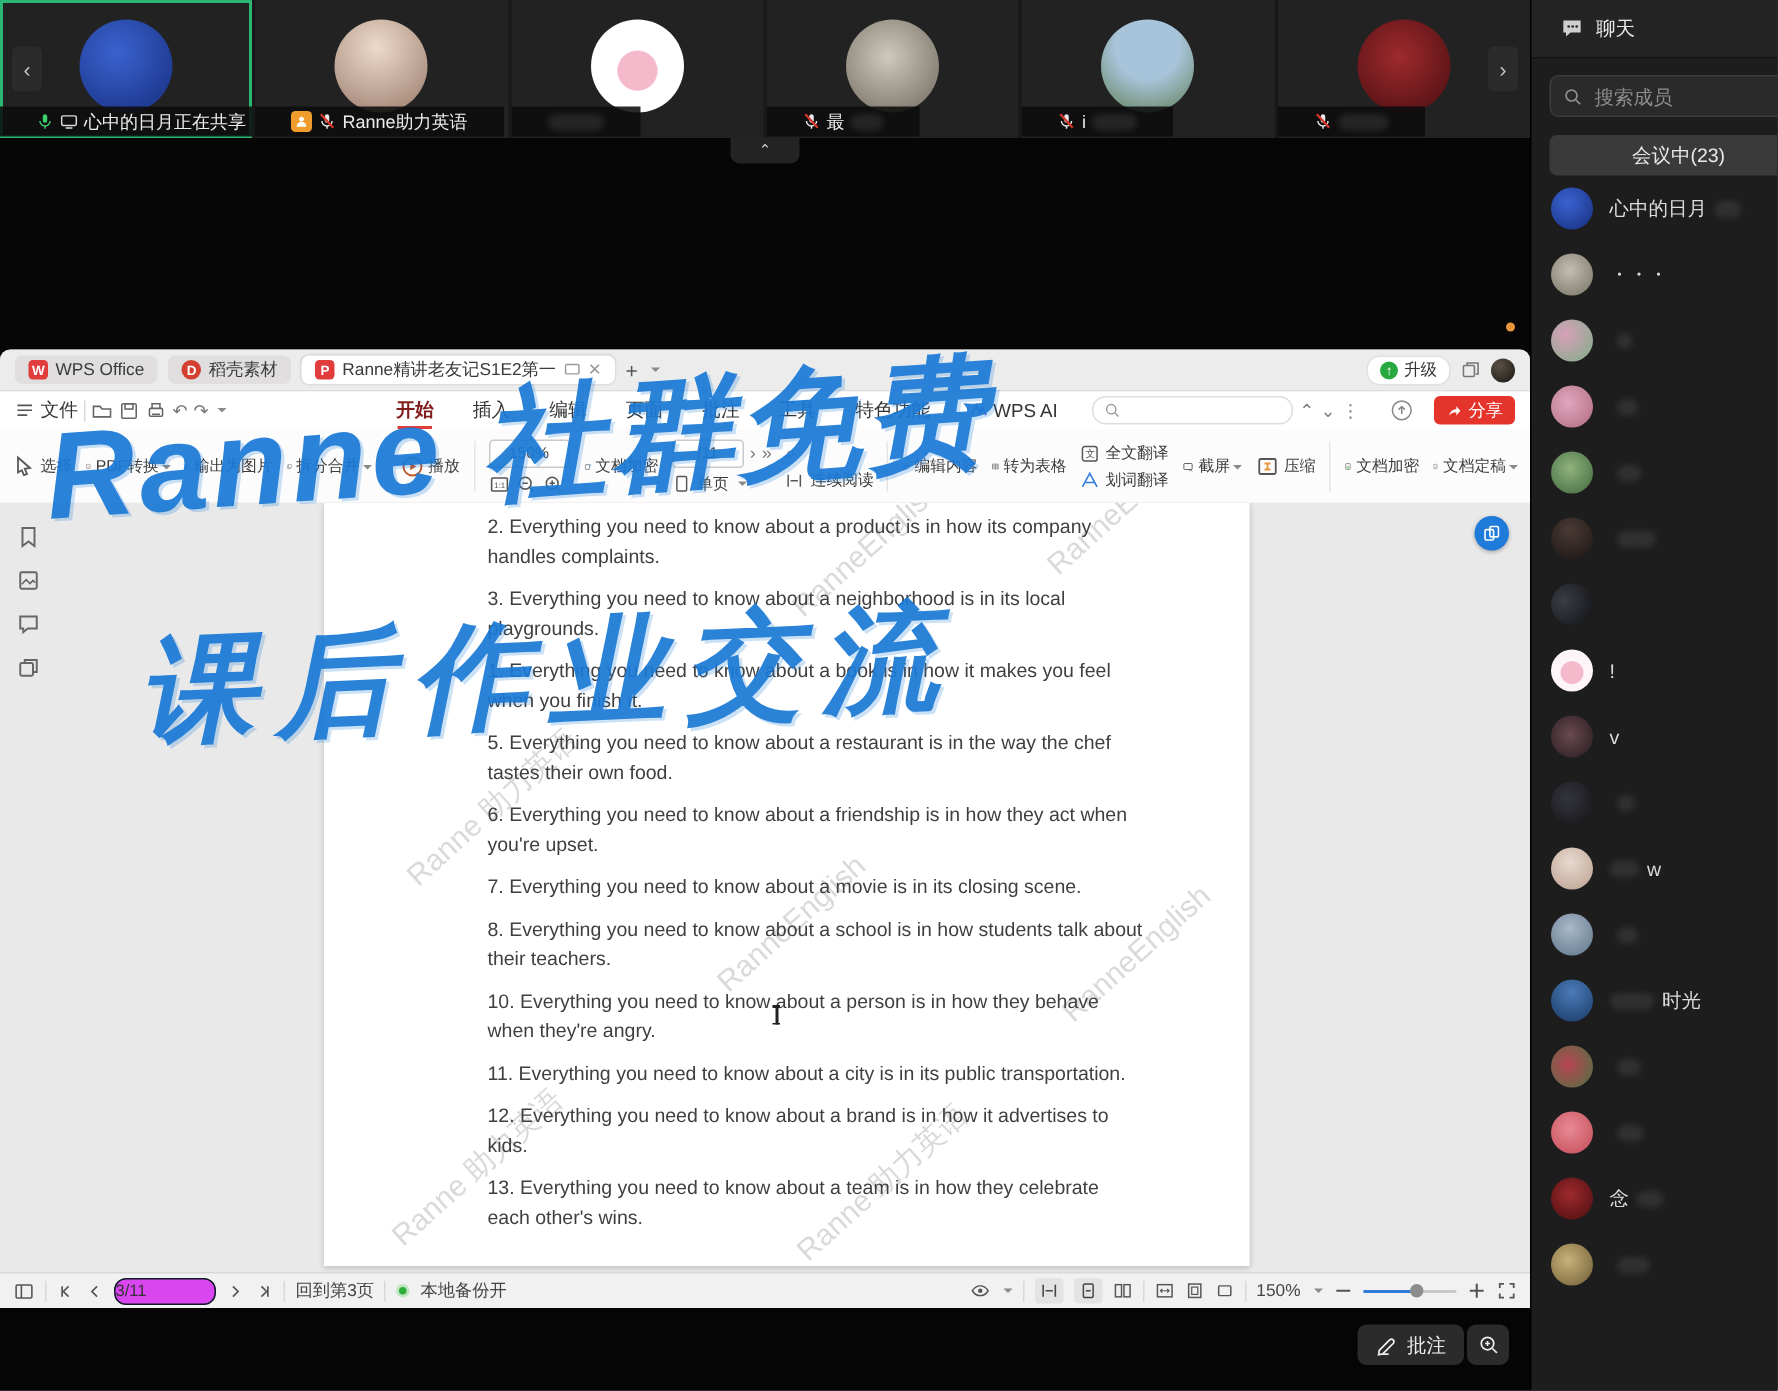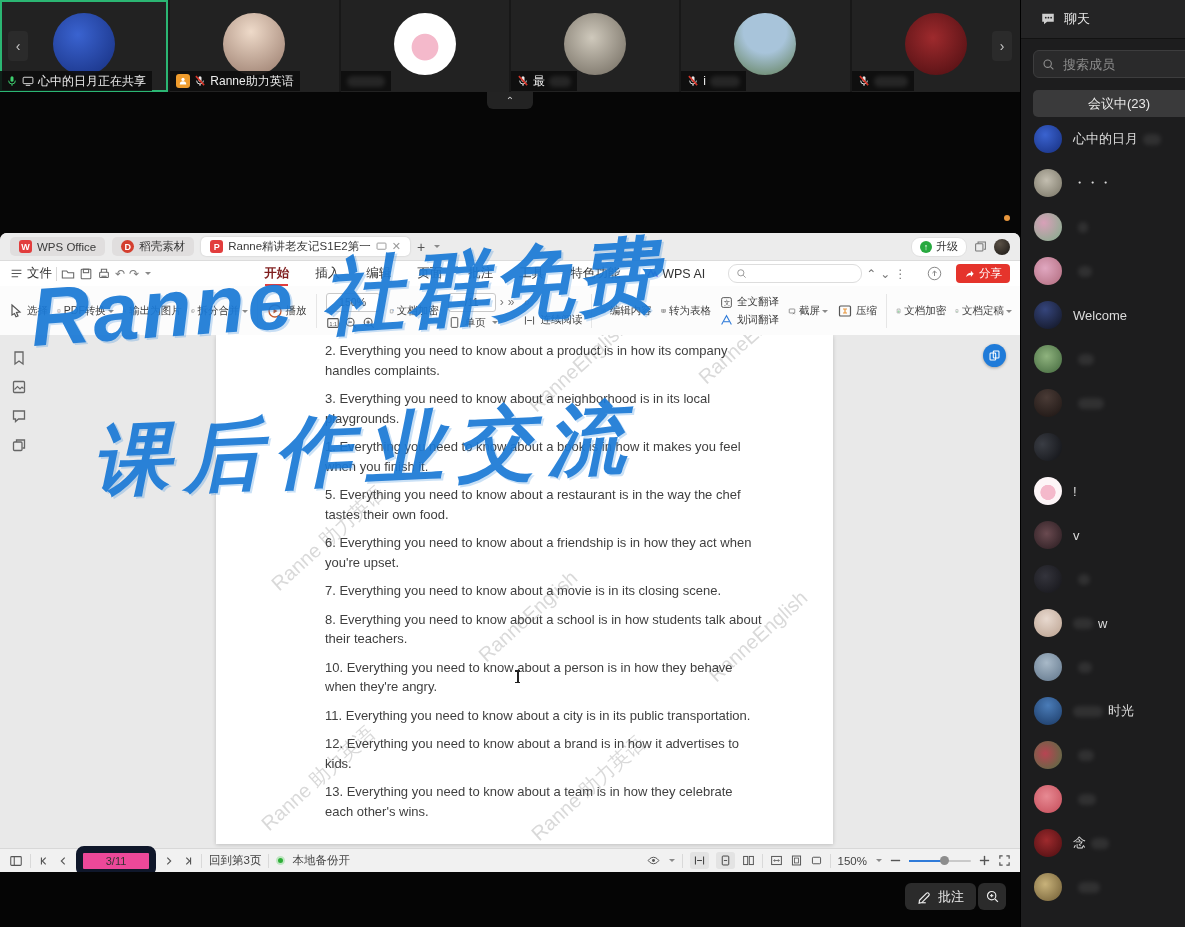--- a/index.html
+++ b/index.html
@@ -4,21 +4,21 @@
 <style>
   html,body{margin:0;padding:0;background:#000;}
   body{width:1185px;height:927px;overflow:hidden;font-family:"Liberation Sans",sans-serif;}
   .root{position:relative;width:1185px;height:927px;background:#060606;overflow:hidden;}
 
   
   .strip{position:absolute;left:0;top:0;width:1020px;height:92px;background:#181818;display:flex;gap:2px;}
   .tile{flex:1;position:relative;background:#222;overflow:hidden;}
   .tile.active{box-shadow:inset 0 0 0 2px #2bb673;}
   .pfp{position:absolute;left:50%;top:13px;transform:translateX(-50%);width:62px;height:62px;border-radius:50%;}
-  .tile-label{position:absolute;left:0;bottom:1px;height:20px;background:rgba(12,12,12,.88);display:flex;align-items:center;gap:4px;padding:0 6px;font-size:12px;color:#ededed;white-space:nowrap;max-width:96%;overflow:hidden;}
+  .tile-label{position:absolute;left:0;bottom:1px;height:20px;background:rgba(12,12,12,.88);display:flex;align-items:center;gap:4px;padding:0 24px;font-size:12px;color:#ededed;white-space:nowrap;max-width:96%;overflow:hidden;}
   .nav-arrow{position:absolute;top:31px;width:20px;height:30px;background:rgba(45,45,45,.85);color:#c9c9c9;border-radius:4px;display:flex;align-items:center;justify-content:center;font-size:14px;z-index:5;}
   .collapse-btn{position:absolute;left:487px;top:92px;width:46px;height:17px;background:#232323;border-radius:0 0 6px 6px;color:#cfcfcf;font-size:10px;display:flex;align-items:center;justify-content:center;line-height:10px;}
   .badge-person{width:14px;height:14px;background:#ef9c2d;border-radius:3px;display:flex;align-items:center;justify-content:center;flex:none;}
   .rec-dot{position:absolute;left:1004px;top:215px;width:6px;height:6px;border-radius:50%;background:#e8963c;}
 
   
   .wps{position:absolute;left:0;top:233px;width:1020px;height:639px;background:#fff;border-radius:7px 7px 0 0;overflow:hidden;}
   .wtitle{height:27px;background:#ececec;border-bottom:1px solid #dcdcdc;display:flex;align-items:center;padding:0 10px;gap:7px;}
   .wtab{height:19px;border-radius:5px;background:#e0dede;display:flex;align-items:center;gap:5px;font-size:11.5px;color:#3a3a3a;padding:0 9px;}
   .wtab.doc{background:#fff;box-shadow:0 0 2px rgba(0,0,0,.18);}
@@ -53,21 +53,21 @@
   .dock{position:absolute;left:11px;top:15px;display:flex;flex-direction:column;gap:13px;}
   .dock svg{width:16px;height:16px;}
   .float-btn{position:absolute;left:983px;top:9px;width:23px;height:23px;border-radius:50%;background:#1f7bd9;display:flex;align-items:center;justify-content:center;box-shadow:0 1px 3px rgba(0,0,0,.3);}
   .ibeam{position:absolute;left:297px;top:335px;width:9px;height:13px;pointer-events:none;}
   .ibeam::before,.ibeam::after{content:"";position:absolute;left:2px;width:5px;height:1.5px;background:#222;}
   .ibeam::before{top:0;}.ibeam::after{bottom:0;}
   .ibeam span{position:absolute;left:4px;top:0;width:1.5px;height:13px;background:#222;display:block;}
 
   .wstatus{position:absolute;left:0;bottom:0;width:1020px;height:24px;background:#f1f1f1;border-top:1px solid #d8d8d8;display:flex;align-items:center;padding:0 9px;gap:7px;font-size:11.5px;color:#444;box-sizing:border-box;}
   .sdiv{width:1px;height:14px;background:#d9d9d9;}
-  .pgbox{width:66px;height:16px;border:7px solid #0f172a;border-radius:8px;background:#ec4899;display:flex;align-items:center;justify-content:center;font-size:11px;color:#333;}
+  .pgbox{width:66px;height:16px;border:1px solid #0f172a;border-radius:8px;background:#d946ef;display:flex;align-items:center;justify-content:flex-start;font-size:11px;color:#333;}
   .gdot{width:9px;height:9px;border-radius:50%;background:#2fae39;border:2px solid #bfe6c2;box-sizing:border-box;}
   .toggle-on{background:#e3e3e3;border-radius:3px;padding:2px 3px;display:flex;align-items:center;}
   .slider{width:62px;height:2px;background:#c9c9c9;position:relative;border-radius:1px;}
   .slider .fill{position:absolute;left:0;top:0;height:2px;width:34px;background:#2f7bd9;}
   .slider .knob{position:absolute;left:31px;top:-3.5px;width:9px;height:9px;border-radius:50%;background:#8d8d8d;}
   .sic{display:flex;align-items:center;color:#555;}
   .sic svg{width:13px;height:13px;}
 
   
   .annot-bar{position:absolute;left:0;top:872px;width:1020px;height:55px;background:#050505;}
@@ -684,24 +684,20 @@
           </span>
       </div>
       <div class="member">
         <div class="mav" style="background:radial-gradient(circle at 40% 40%,#e0a7c0,#b06a7c);"></div>
         <span class="mname">
             <span></span>
             <span class="blob" style="width:14px;"></span>
           </span>
       </div>
       <div class="member">
-        <div class="mav" style="background:radial-gradient(circle at 40% 30%,#35457c,#10131f);"></div>
-        <span class="mname">Welcome</span>
-      </div>
-      <div class="member">
         <div class="mav" style="background:radial-gradient(circle at 45% 40%,#8fb37e,#41663c);"></div>
         <span class="mname">
             <span></span>
             <span class="blob" style="width:16px;"></span>
           </span>
       </div>
       <div class="member">
         <div class="mav" style="background:radial-gradient(circle at 45% 30%,#4a3b36,#1b1412);"></div>
         <span class="mname">
             <span></span>

